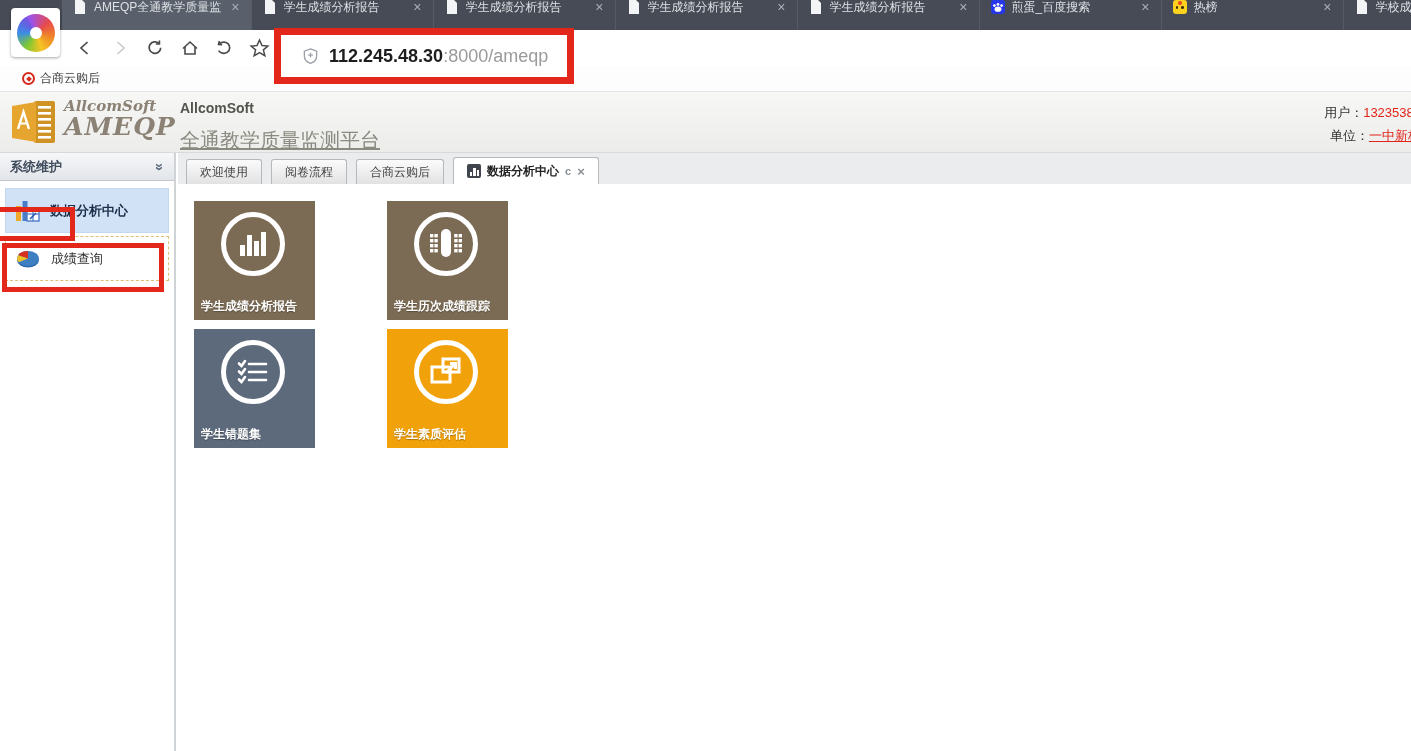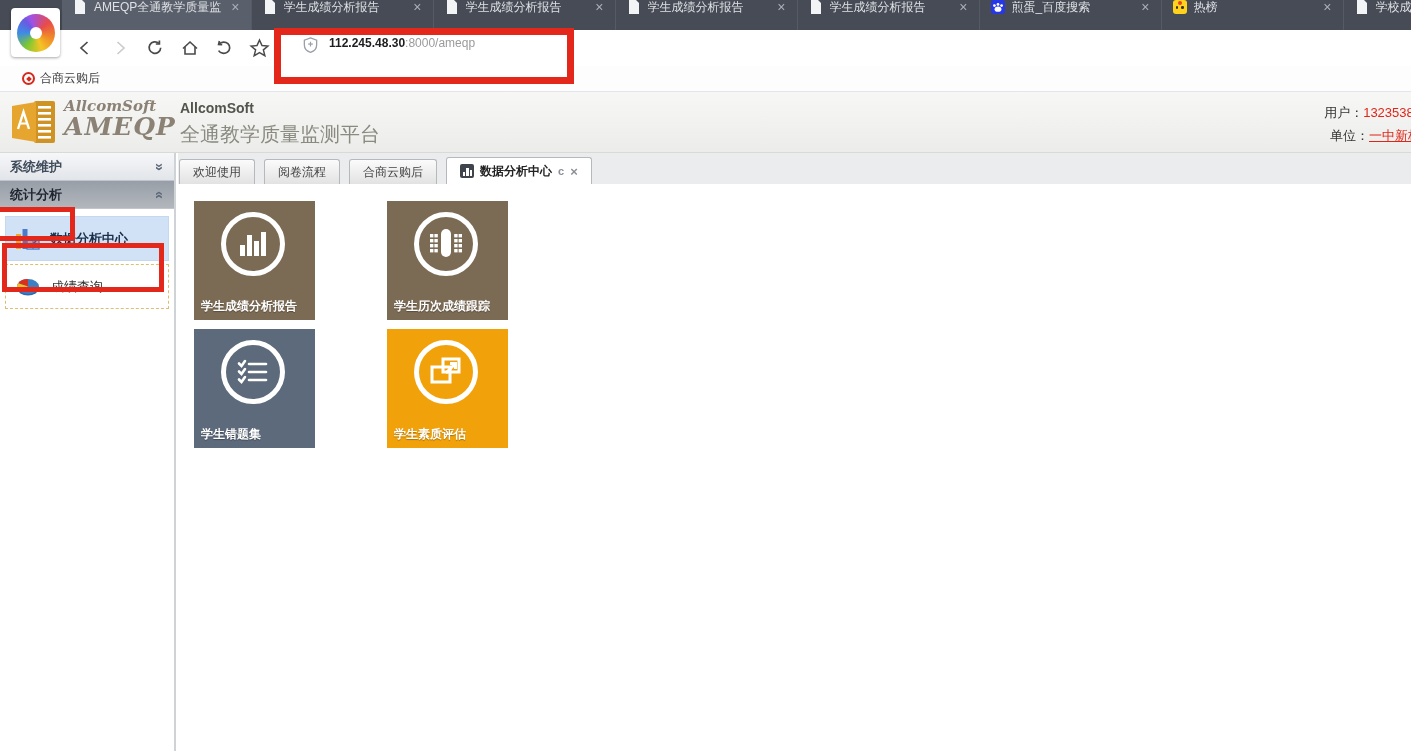--- a/index.html
+++ b/index.html
@@ -22,57 +22,57 @@
 
   
   .logo-card { position:absolute; left:11px; top:8px; width:49px; height:49px; background:#fff; border-radius:4px; box-shadow:0 1px 3px rgba(0,0,0,.35); z-index:5; display:flex; align-items:center; justify-content:center; }
   .pinwheel { width:38px; height:38px; border-radius:50%; background:conic-gradient(from -20deg,#a052e8,#e84b4b 70deg,#f08c28 130deg,#f5c425 180deg,#7dc832 235deg,#3c8ce6 290deg,#6a5ae0 340deg,#a052e8); position:relative; }
   .pinwheel::after { content:""; position:absolute; left:13px; top:13px; width:12px; height:12px; border-radius:50%; background:#fff; }
 
   
   .toolbar { position:absolute; left:0; top:30px; width:1411px; height:36px; background:#fff; }
   .navico { position:absolute; top:5px; width:26px; height:26px; display:flex; align-items:center; justify-content:center; cursor:pointer; }
   .navico svg { display:block; }
-  .urlfield { position:absolute; left:284px; top:36px; width:282px; height:40px; background:#fff; display:flex; gap:10px; padding-left:18px; font-size:12px; z-index:2; }
+  .urlfield { position:absolute; left:284px; top:36px; width:282px; height:40px; background:#fff; display:flex; align-items:center; gap:10px; padding-left:18px; font-size:18px; z-index:2; }
   .urlfield .host { color:#1d1d1f; font-weight:700; }
   .urlfield .rest { color:#9a9a9a; }
 
   
   .bmbar { position:absolute; left:0; top:66px; width:1411px; height:26px; background:#fdfdfd; border-bottom:1px solid #e2e6ec; display:flex; align-items:center; padding-left:22px; }
   .bmitem { display:flex; align-items:center; gap:5px; font-size:12px; color:#3c3c3c; cursor:pointer; }
   .bmico { width:13px; height:13px; border:2px solid #d42b1e; border-radius:50%; position:relative; }
   .bmico::after { content:""; position:absolute; left:2.5px; top:2.5px; width:4px; height:4px; background:#d42b1e; transform:rotate(45deg); }
 
   
   .phead { position:absolute; left:0; top:92px; width:1411px; height:61px; background:linear-gradient(#f7f7f6,#ececea); border-bottom:1px solid #d9d9d7; }
   .plogo { position:absolute; left:10px; top:7px; }
   .scriptblk { position:absolute; left:64px; top:5px; color:#8b8275; font-family:"DejaVu Serif","Liberation Serif",serif; font-style:italic; }
   .scriptblk .s1 { font-size:15px; font-weight:700; }
   .scriptblk .s2 { font-size:25px; font-weight:800; letter-spacing:1px; line-height:.95; }
   .nameblk { position:absolute; left:180px; top:8px; }
   .nameblk .n1 { font-size:14px; font-weight:700; color:#54544e; }
-  .nameblk .n2 { font-size:20px; color:#8a8a80; margin-top:5px; }
+  .nameblk .n2 { font-size:20px; color:#8a8a80; margin-top:11px;text-decoration:underline; }
   .userblk { position:absolute; right:-10px; top:9px; text-align:right; font-size:13px; color:#333; line-height:23px; white-space:nowrap; }
   .userblk .red { color:#e02518; }
   .userblk .ul { text-decoration:underline; }
 
   
   .sidebar { position:absolute; left:0; top:153px; width:176px; height:598px; background:#fff; border-right:2px solid #d0d3d6; }
   .sb-row { height:28px; display:flex; align-items:center; justify-content:space-between; padding:0 10px; font-size:13px; font-weight:700; color:#3f4c5c; border-bottom:1px solid #c2c6cc; background:linear-gradient(#f6f7f9,#e2e5e9); cursor:pointer; }
   .sb-row .chev { color:#5a6878; font-size:14px; }
   .sb-row.dark { background:linear-gradient(#989ea7,#b2b7bd); color:#1f2630; }
   .chev.up { display:inline-block; transform:rotate(90deg); }
   .chev.down { display:inline-block; transform:rotate(90deg); }
   .sb-items { padding:7px 5px; }
   .sb-item { height:45px; display:flex; align-items:center; gap:9px; padding-left:8px; font-size:13px; color:#333; background:#fff; border:1px dashed #ddbe72; margin-bottom:3px; cursor:pointer; }
   .sb-item.sel { background:#d2e2f6; border:1px solid #c4d8f0; font-weight:700; color:#1c2f4a; }
 
   
   .work { position:absolute; left:178px; top:153px; width:1233px; height:598px; background:#fff; }
-  .wtabs { position:absolute; left:0; top:0; width:1233px; height:31px; background:#ebeced; display:flex; align-items:flex-end; padding-left:1px; gap:9px; }
+  .wtabs { position:absolute; left:0; top:0; width:1233px; height:31px; background:#ebeced; display:flex; align-items:flex-end; padding-left:8px; gap:9px; }
   .wtab { height:25px; display:flex; align-items:center; padding:0 13px; font-size:12px; color:#444; background:linear-gradient(#fbfbfb,#e2e2e2); border:1px solid #b6b9bc; border-bottom:none; border-radius:3px 3px 0 0; cursor:pointer; }
   .wtab.active { background:#fff; height:27px; font-weight:700; color:#222; gap:6px; }
   .wtab .tabico { width:14px; height:14px; background:#40454d; border-radius:2px; position:relative; }
   .wtab .tabico i { position:absolute; bottom:2.5px; width:2.5px; background:#fff; }
   .wtab .tabico i.b1{left:2.5px;height:4px}.wtab .tabico i.b2{left:6px;height:8px}.wtab .tabico i.b3{left:9.5px;height:6px}
   .wtab .rf { color:#8a9096; font-size:11px; font-weight:700; }
   .wtab .x { color:#8a9096; font-size:13px; }
 
   
   .tile { position:absolute; width:121px; height:119px; cursor:pointer; }
@@ -251,24 +251,20 @@
   <div class="userblk">
     <div><span>用户：</span><span class="red">13235380</span></div>
     <div><span>单位：</span><span class="red ul">一中新校</span></div>
   </div>
 </div>
 
 <div class="sidebar">
   <div class="sb-row">
     <span>系统维护</span>
     <span class="chev down">»</span>
-  </div>
-  <div class="sb-row dark">
-    <span>统计分析</span>
-    <span class="chev up">«</span>
   </div>
   <div class="sb-items">
     <div class="sb-item sel">
       <svg width="27" height="27" viewBox="0 0 27 27">
         <rect x="2" y="9" width="5" height="15" fill="#f0a828"></rect>
         <rect x="8.5" y="4" width="5" height="20" fill="#4a7cc8"></rect>
         <rect x="15" y="11" width="5" height="13" fill="#f0a828"></rect>
         <rect x="13" y="13" width="12" height="11" fill="#fff" stroke="#4a7cc8" stroke-width="1.4"></rect>
         <line x1="13" y1="17" x2="25" y2="17" stroke="#4a7cc8" stroke-width="1.2"></line>
         <line x1="19" y1="13" x2="19" y2="24" stroke="#4a7cc8" stroke-width="1.2"></line>

